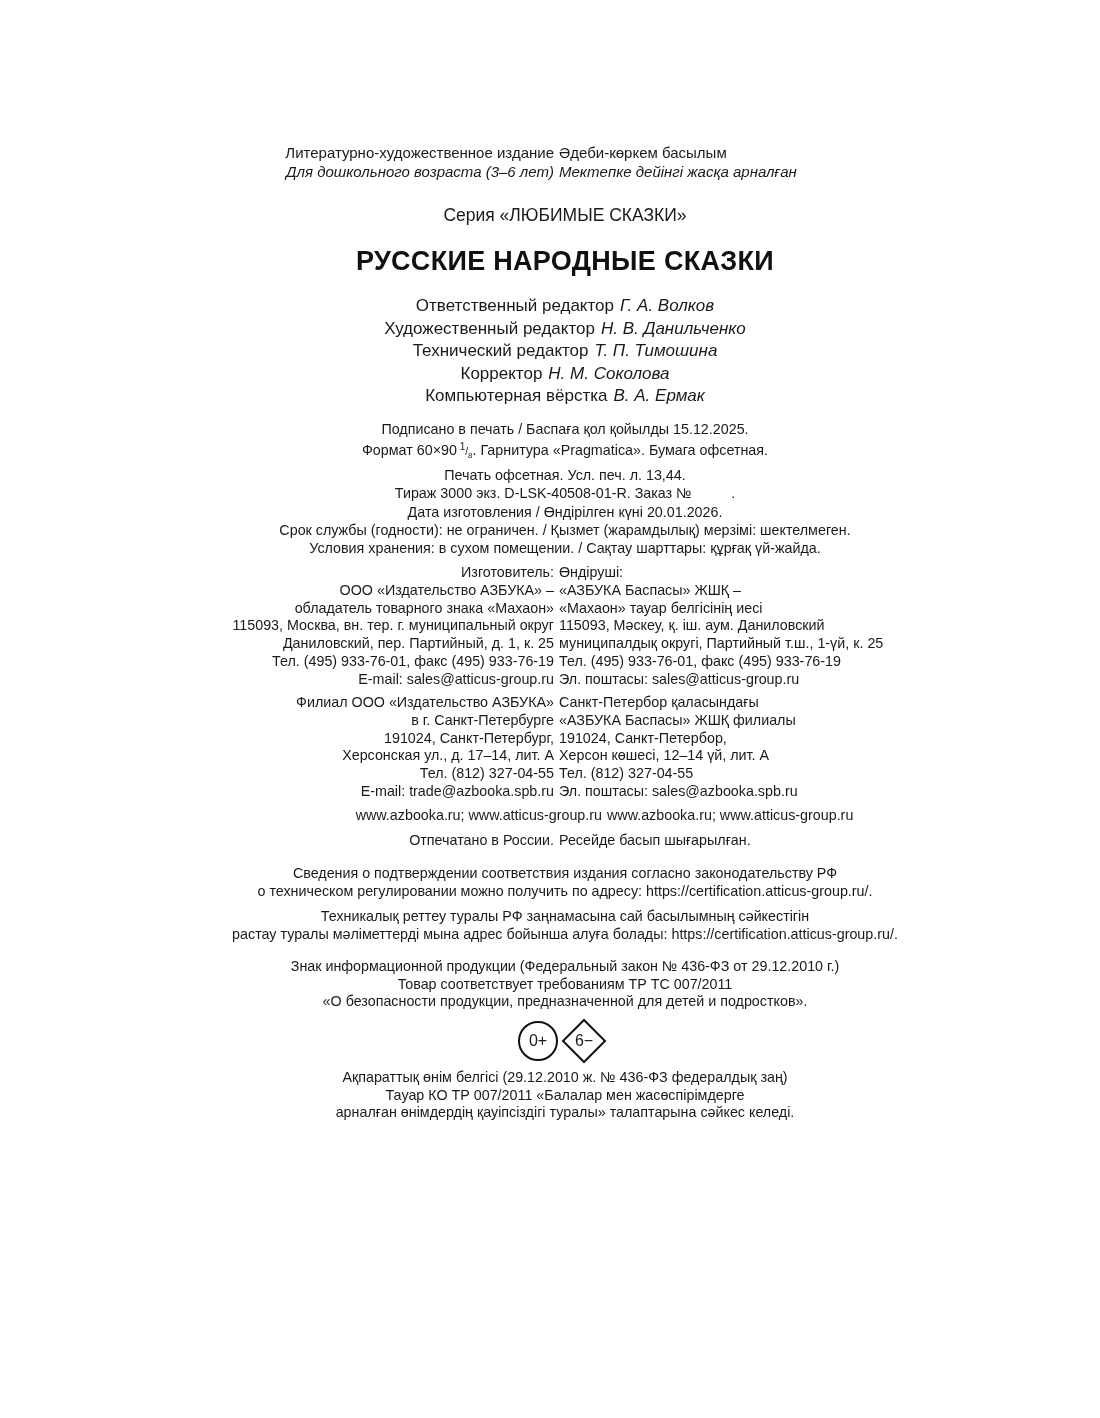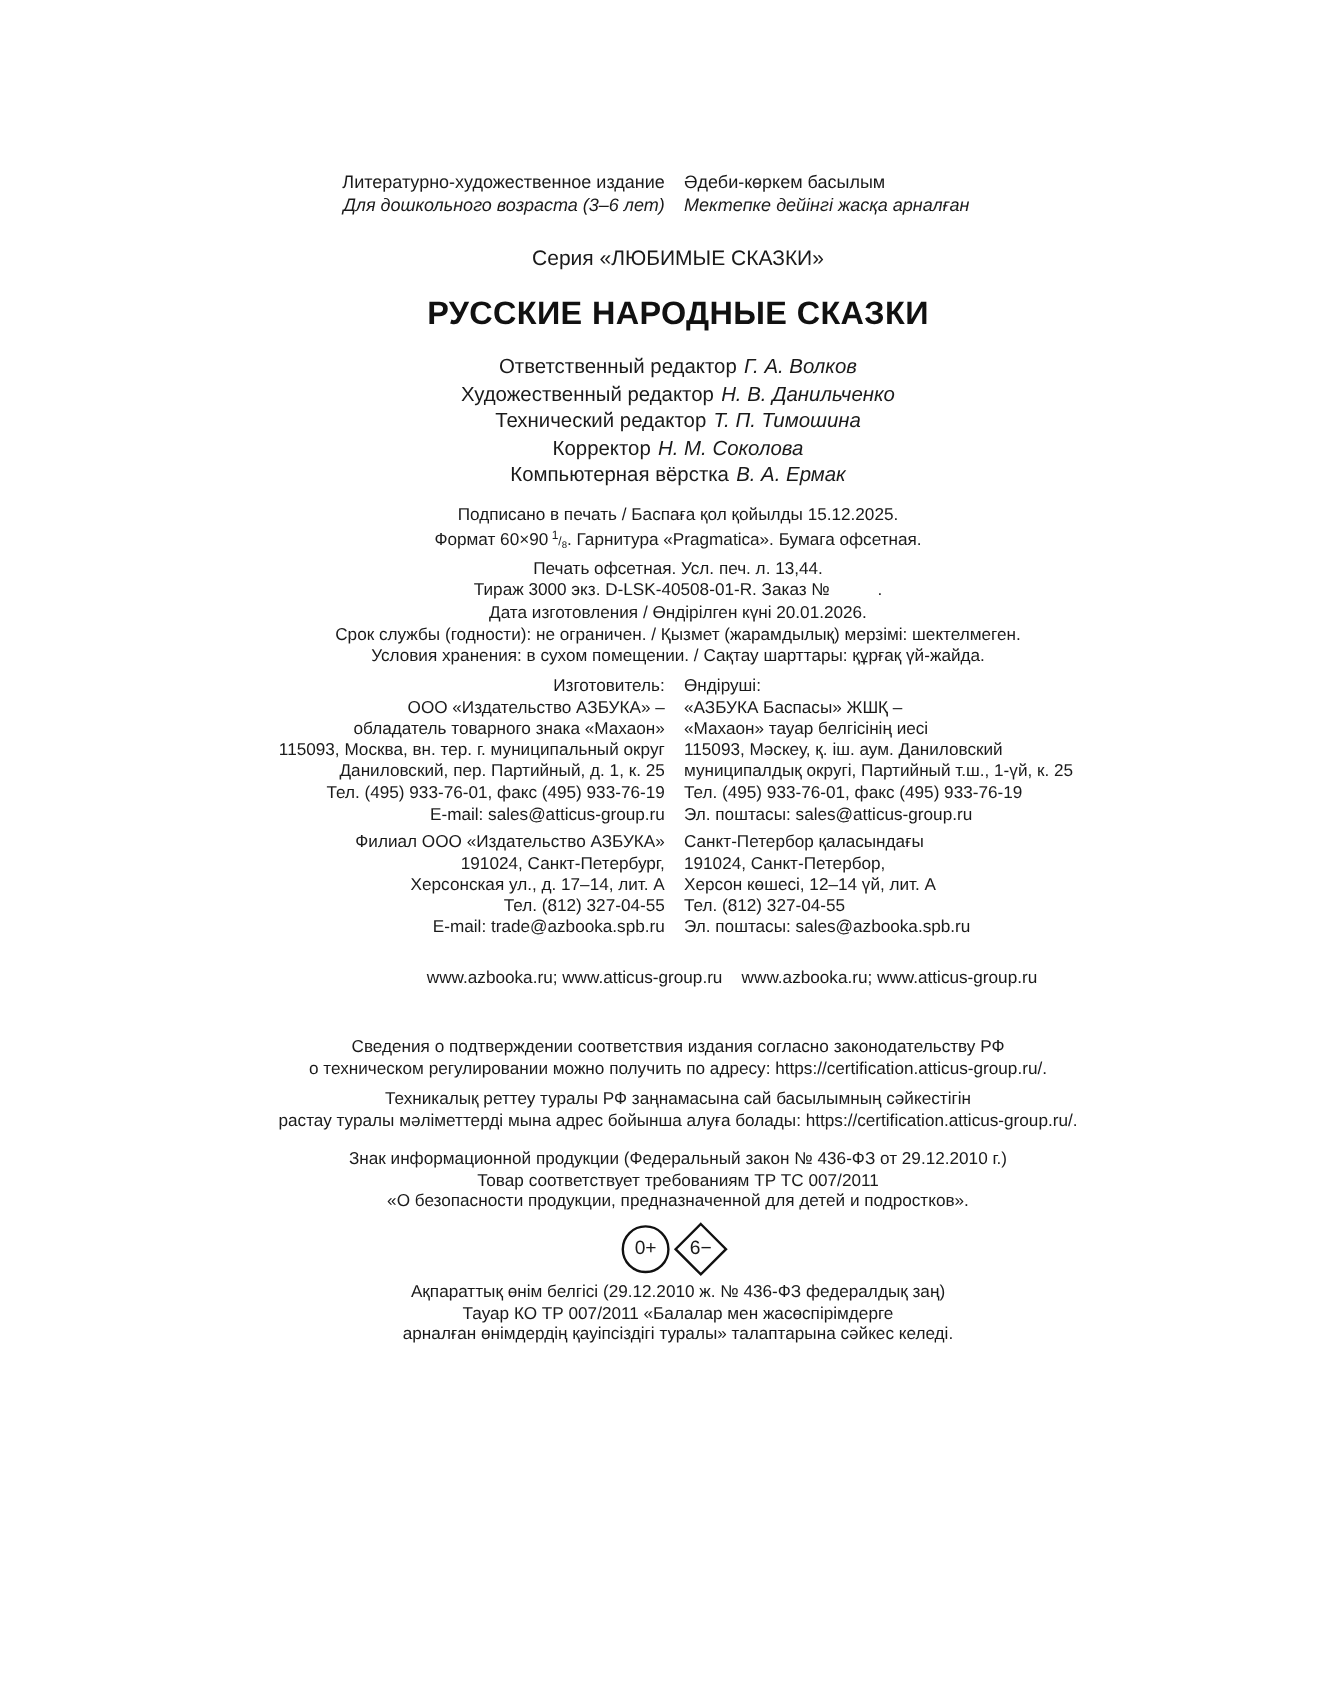--- a/index.html
+++ b/index.html
@@ -7,21 +7,21 @@
       width: 1100px; height: 1418px; position: relative; overflow: hidden;
       font-family: "Liberation Sans", "DejaVu Sans", sans-serif;
       color: #1a1a1a;
     }
     .page { position: absolute; left: 0; top: 0; width: 1100px; height: 1418px; }
 
     
     .two-col { position: absolute; left: 0; width: 1100px; }
     .two-col .row { display: flex; }
     .two-col .l { width: 554px; text-align: right; white-space: nowrap; }
-    .two-col .r { margin-left: 16px; text-align: center; white-space: nowrap; }
+    .two-col .r { margin-left: 5px; text-align: center; white-space: nowrap; }
 
     .center-block { position: absolute; left: 0; width: 1130px; text-align: center; }
     .center-block .line { white-space: nowrap; }
 
     .it { font-style: italic; }
 
     .top-cols { top: 143px; font-size: 15px; line-height: 19px; }
     .series { top: 204px; font-size: 17.5px; line-height: 22px; }
     .title { top: 243px; font-size: 27px; line-height: 36px; font-weight: bold; letter-spacing: 0.3px; color: #111; }
     .credits { top: 295px; font-size: 17px; line-height: 22.6px; }
@@ -118,20 +118,24 @@
         <div class="r">Эл. поштасы: sales@atticus-group.ru</div>
       </div>
   </div>
 
   <div class="two-col branch">
     <div class="row">
         <div class="l">Филиал ООО «Издательство АЗБУКА»</div>
         <div class="r">Санкт-Петербор қаласындағы</div>
       </div>
     <div class="row">
+        <div class="l">в г. Санкт-Петербурге</div>
+        <div class="r">«АЗБУКА Баспасы» ЖШҚ филиалы</div>
+      </div>
+    <div class="row">
         <div class="l">191024, Санкт-Петербург,</div>
         <div class="r">191024, Санкт-Петербор,</div>
       </div>
     <div class="row">
         <div class="l">Херсонская ул., д. 17–14, лит. А</div>
         <div class="r">Херсон көшесі, 12–14 үй, лит. А</div>
       </div>
     <div class="row">
         <div class="l">Тел. (812) 327-04-55</div>
         <div class="r">Тел. (812) 327-04-55</div>
@@ -142,20 +146,26 @@
       </div>
   </div>
 
   <div class="two-col web">
     <div class="row">
       <div class="l">www.azbooka.ru; www.atticus-group.ru</div>
       <div class="r">www.azbooka.ru; www.atticus-group.ru</div>
     </div>
   </div>
 
+  <div class="two-col printed">
+    <div class="row">
+      <div class="l">Отпечатано в России.</div>
+      <div class="r">Ресейде басып шығарылған.</div>
+    </div>
+  </div>
 
   <div class="center-block cert-ru">
     <div class="line">Сведения о подтверждении соответствия издания согласно законодательству РФ</div>
     <div class="line">о техническом регулировании можно получить по адресу: https://certification.atticus-group.ru/.</div>
   </div>
 
   <div class="center-block cert-kz">
     <div class="line">Техникалық реттеу туралы РФ заңнамасына сай басылымның сәйкестігін</div>
     <div class="line">растау туралы мәліметтерді мына адрес бойынша алуға болады: https://certification.atticus-group.ru/.</div>
   </div>

